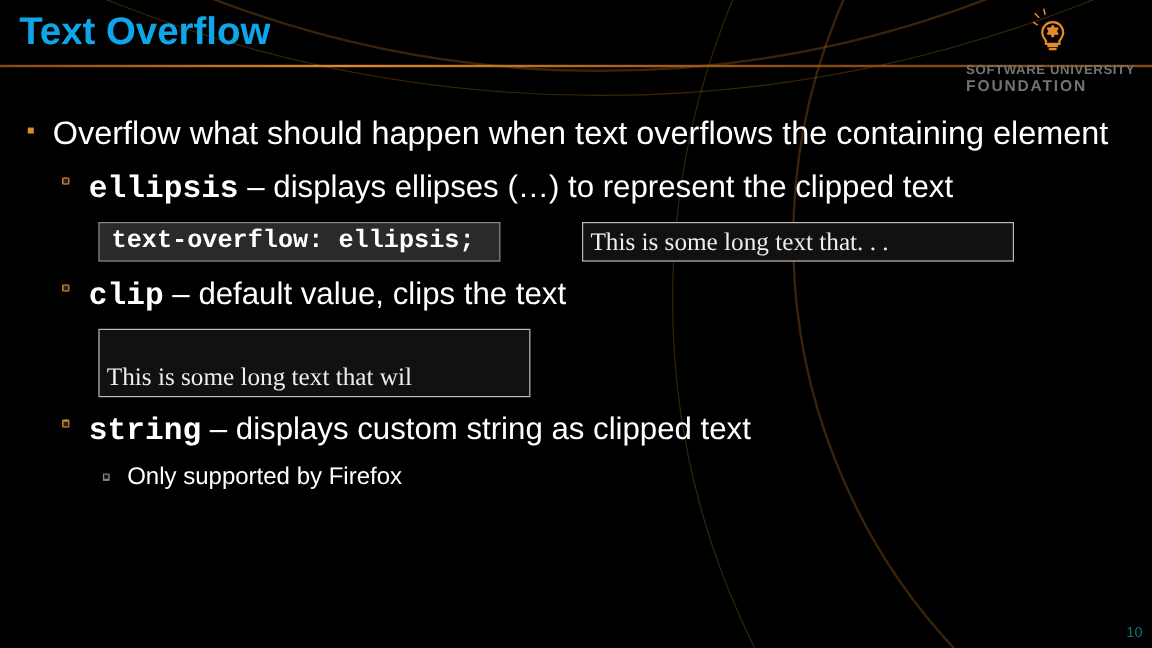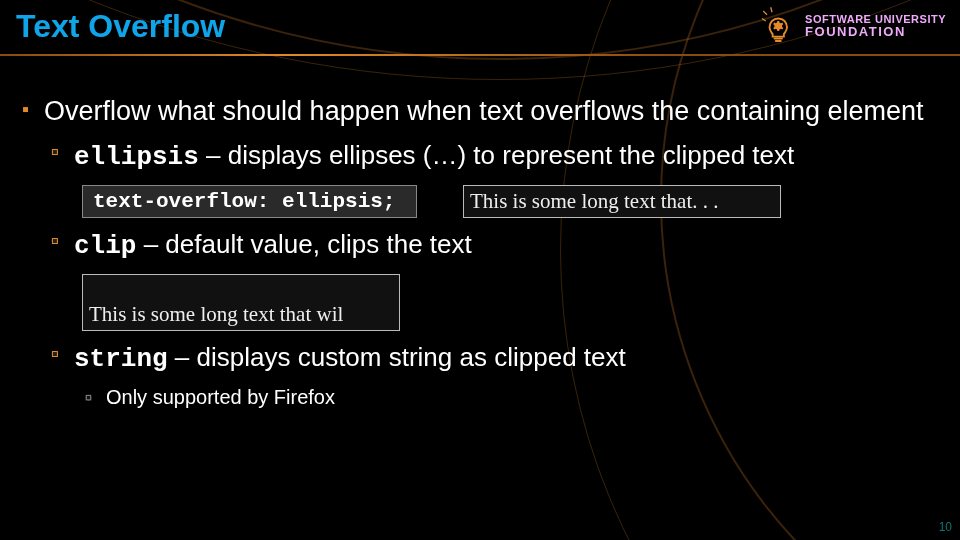--- a/index.html
+++ b/index.html
@@ -37,21 +37,22 @@
     background: linear-gradient(90deg, #8a4a10, #e08a2a 30%, #8a4a10 70%);
   }
 
   .logo {
     position: absolute;
     right: 14px;
     top: 6px;
     display: flex;
     align-items: center;
     gap: 8px;
-    color: #f0abfc;
+    color: #737373;
+    flex-direction: column;
   }
   .logo svg { width: 40px; height: 40px; }
   .logo-text { line-height: 1; }
   .logo-top { font-size: 11px; letter-spacing: 0.5px; font-weight: 600; }
   .logo-bot { font-size: 13px; letter-spacing: 1.5px; font-weight: 700; }
 
   .content {
     position: absolute;
     left: 22px;
     top: 94px;
@@ -62,40 +63,40 @@
   .b1::before { content: "▪"; color: #e08a2a; position: absolute; left: 0; top: 2px; font-size: 20px; }
 
   .b2 { padding-left: 22px; position: relative; font-size: 26px; line-height: 1.3; margin-left: 30px; margin-top: 10px; }
   .b2::before { content: "▪"; color: #222; text-shadow: -1px -1px 0 #e08a2a, 1px -1px 0 #e08a2a, -1px 1px 0 #e08a2a, 1px 1px 0 #e08a2a; position: absolute; left: 0; top: 3px; font-size: 16px; }
 
   .b3 { padding-left: 20px; position: relative; font-size: 20px; margin-left: 64px; margin-top: 10px; }
   .b3::before { content: "▪"; color: #111; text-shadow: -1px -1px 0 #888, 1px -1px 0 #888, -1px 1px 0 #888, 1px 1px 0 #888; position: absolute; left: 0; top: 3px; font-size: 14px; }
 
   .mono { font-family: Consolas, "Courier New", monospace; font-weight: 700; }
 
-  .row { display: flex; gap: 46px; align-items: stretch; margin-left: 60px; margin-top: 10px; }
+  .row { display: flex; gap: 68px; align-items: stretch; margin-left: 60px; margin-top: 10px; }
   .codebox {
     background: #2a2a2a;
     border: 1px solid #888;
     padding: 4px 10px;
     font-family: Consolas, "Courier New", monospace;
     font-size: 21px;
     font-weight: 700;
     color: #fff;
     white-space: pre;
     min-width: 335px;
   }
   .demo {
     background: #111;
     border: 1px solid #bbb;
     font-family: Georgia, "Times New Roman", serif;
     font-size: 21px;
     color: #eee;
     padding: 3px 6px;
-    width: 318px;
+    width: 360px;
     white-space: nowrap;
     overflow: hidden;
     position: relative;
   }
   
   .demo-clip span { display:inline-block;margin-top:24px; }
 
   .pagenum {
     position: absolute;
     right: 8px;

